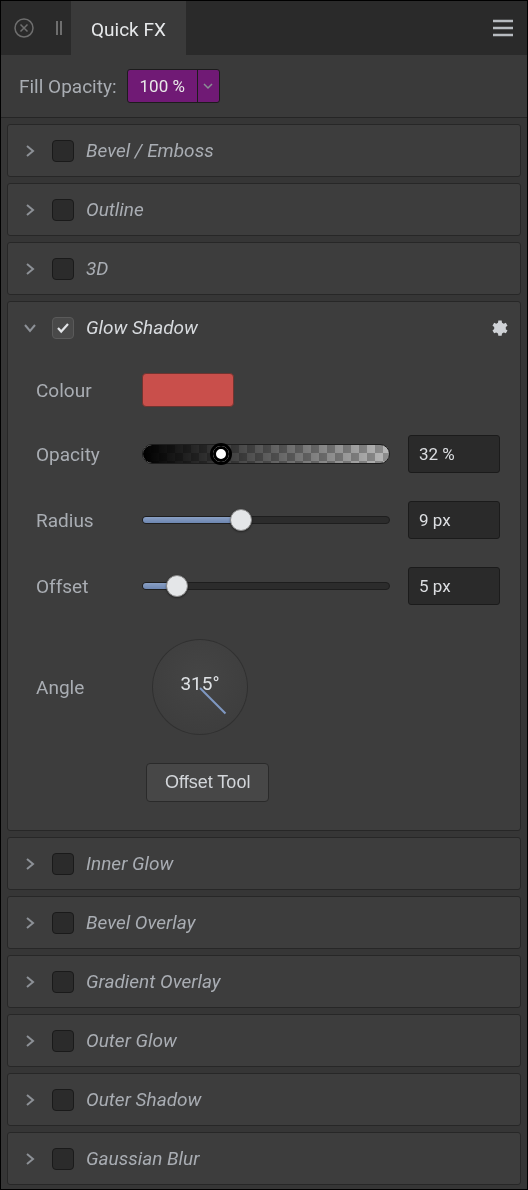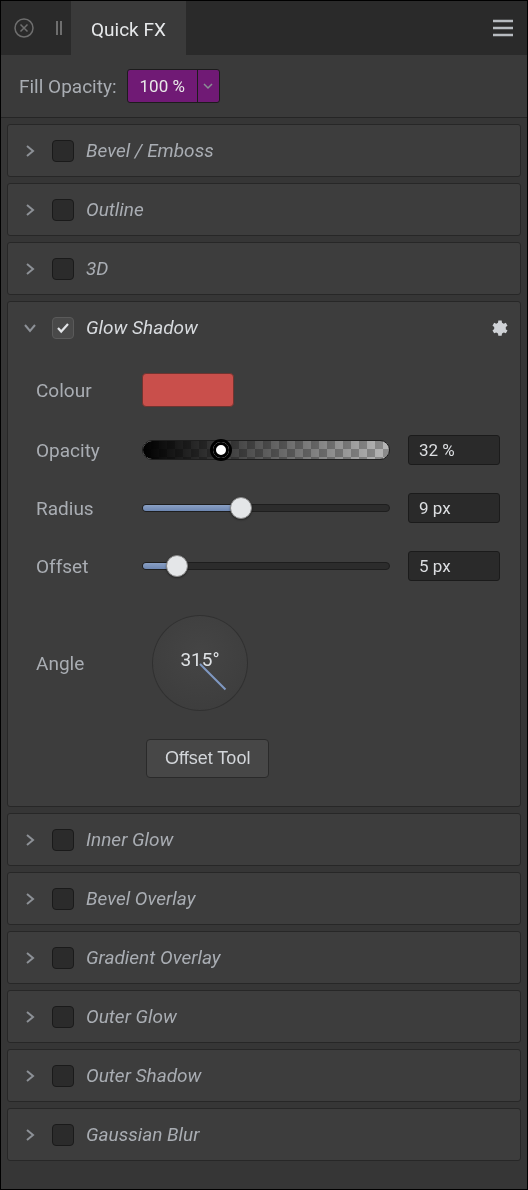--- a/index.html
+++ b/index.html
@@ -158,21 +158,21 @@
     transform:translate(-50%,-50%);top:50%;
     box-shadow:0 1px 2px rgba(0,0,0,0.4);
   }
   .thumb.ring{
     background:#fff;
     box-shadow:0 0 0 3px #000 inset,0 0 0 5px #fff inset;
     border:3px solid #000;
     width:22px;height:22px;
   }
   .value-box{
-    width:92px;height:30px;background:var(--value-box);
+    width:92px;height:38px;background:var(--value-box);
     border:1px solid #1b1b1b;border-radius:3px;
     display:flex;align-items:center;padding:0 10px;color:#dcdee1;font-size:17px;
   }
 
   
   .angle-row{display:flex;align-items:center;gap:28px;margin-top:6px;}
   .dial{
     width:96px;height:96px;border-radius:50%;
     background:radial-gradient(circle at 50% 40%,#454545,#3b3b3b);
     display:flex;align-items:center;justify-content:center;position:relative;

